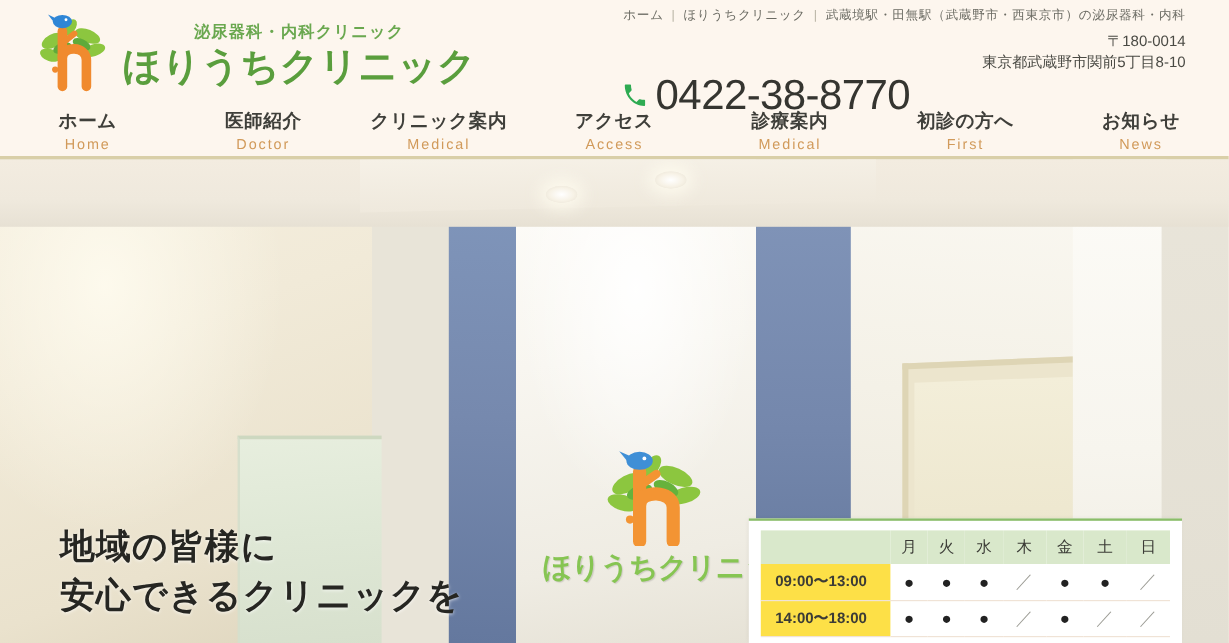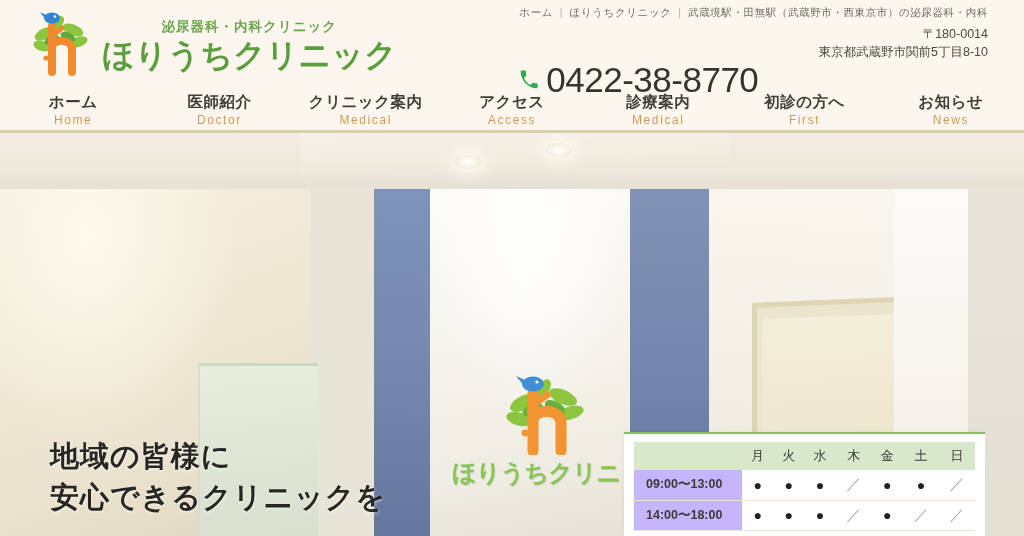--- a/index.html
+++ b/index.html
@@ -171,21 +171,21 @@
     padding:8px 10px 0 10px;
   }
   table.sched { width:100%; border-collapse:collapse; }
   table.sched th, table.sched td {
     text-align:center; font-size:13px; color:#3b3b36; padding:0;
     height:30px; vertical-align:middle;
   }
   table.sched thead th { background:#d9e8cb; height:28px; font-weight:normal; font-size:13px; }
   table.sched thead th.corner { background:#d9e8cb; }
   table.sched tbody td.timecol {
-    background:#c4b5fd; text-align:left; padding-left:12px;
+    background:#fde047; text-align:left; padding-left:12px;
     font-size:12.5px; font-weight:bold; color:#3b3b36; width:108px;
     border-bottom:1px solid #f0e3d6;
   }
   table.sched tbody td.mark {
     border-bottom:1px solid #f0e3d6; font-size:14px; color:#222;
   }
   table.sched tbody td.mark.closed { color:#9a9a93; font-size:15px; }
 </style>
 </head>
 <body>

